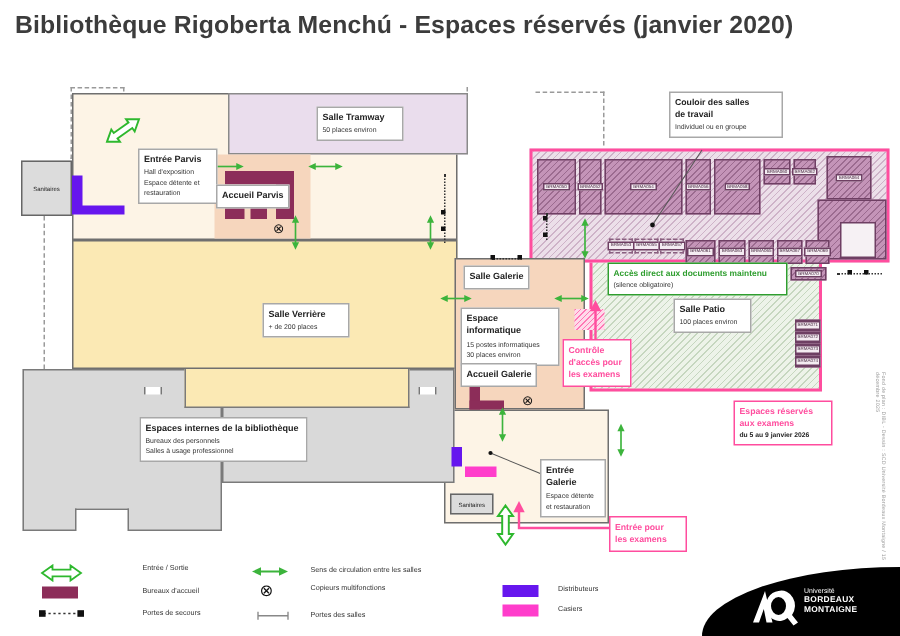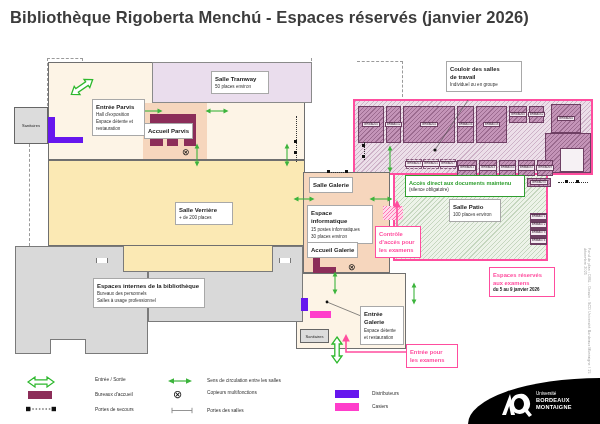--- a/index.html
+++ b/index.html
@@ -52,21 +52,21 @@
   .logo-text .l1{display:block;font-size:4.6px;}
   .logo-text .l2,.logo-text .l3{display:block;font-size:5.6px;font-weight:700;letter-spacing:.2px;}
   .credit{position:absolute;left:581px;top:248px;width:10px;height:140px;writing-mode:vertical-rl;
           font-size:3.5px;color:#999;z-index:5;letter-spacing:.2px;}
 </style>
 </head>
 <body>
 
 <div class="canvas">
 
-  <div class="title">Bibliothèque Rigoberta Menchú - Espaces réservés (janvier 2026)</div>
+  <div class="title">Bibliothèque Rigoberta Menchú - Espaces réservés (janvier 2020)</div>
 
   <div class="dashline" style="left:47px;top:58px;width:36px;height:48px;border:1.2px dashed #9a9a9a;background:#fff;box-sizing:border-box;"></div>
   <div class="dashline" style="left:29px;top:144px;height:102px;border-left:1.2px dashed #9a9a9a;"></div>
   <div class="dashline" style="left:311px;top:58px;height:41px;border-left:1.2px dashed #9a9a9a;"></div>
   <div class="dashline" style="left:357px;top:61px;width:46px;border-top:1.2px dashed #9a9a9a;"></div>
   <div class="dashline" style="left:402px;top:61px;height:36px;border-left:1.2px dashed #9a9a9a;"></div>
 
   <div class="abs zone hatch-patio" style="left:393px;top:158px;width:155px;height:103px;z-index:5;"></div>
   <div class="abs zone hatch-corridor" style="left:353px;top:99px;width:240px;height:76px;z-index:6;"></div>
   <div class="abs hatch-room" style="left:545px;top:133px;width:46px;height:40px;border:0.8px solid #6e3f63;box-sizing:border-box;z-index:7;"></div>

